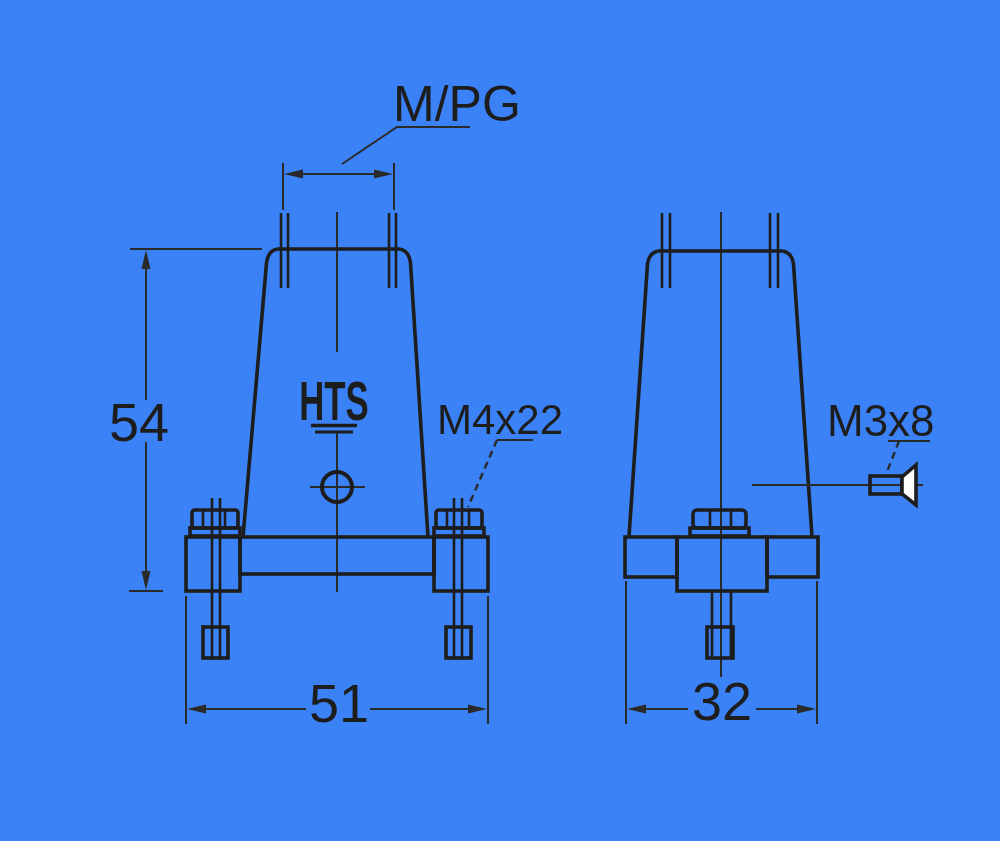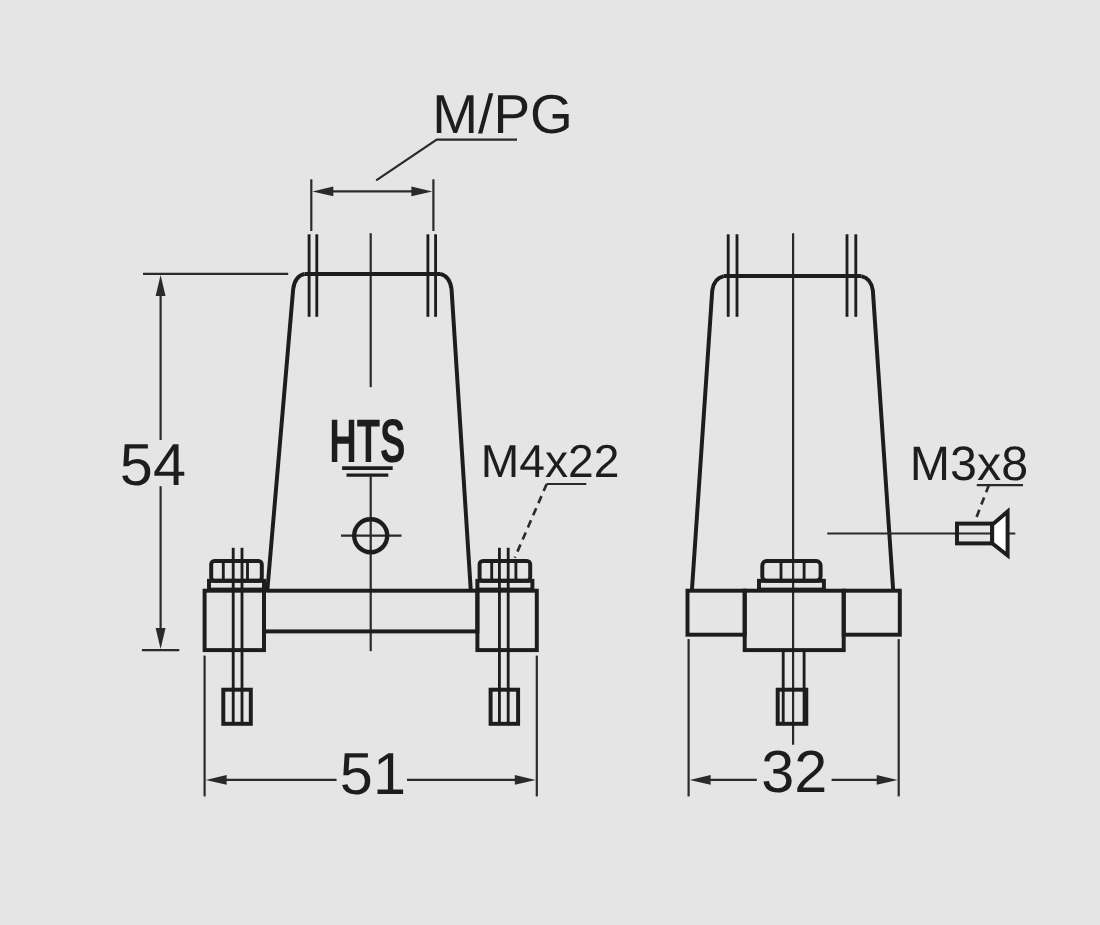--- a/index.html
+++ b/index.html
@@ -1,16 +1,16 @@
 <!DOCTYPE html>
 <html><head>
 <meta charset="utf-8">
 <style>
   html,body{margin:0;padding:0;background:#ffffff;}
-  #stage{position:relative;width:1000px;height:841px;background:#e5e5e5;overflow:hidden;}
+  #stage{position:relative;width:1000px;height:841px;background:#3b82f6;overflow:hidden;}
   svg{position:absolute;left:0;top:0;}
   .obj{stroke:#1d1d1d;stroke-width:3.6;fill:none;stroke-linecap:butt;stroke-linejoin:miter;}
   .thin{stroke:#1d1d1d;stroke-width:2.6;fill:none;}
   .dim{stroke:#2a2a2a;stroke-width:2;fill:none;}
   .dashlead{stroke:#2a2a2a;stroke-width:2.4;fill:none;stroke-dasharray:7 5;}
   .ah{fill:#2a2a2a;stroke:none;}
   .whitefill{fill:#ffffff;}
   text{fill:#1d1d1d;font-family:"Liberation Sans", sans-serif;}
   .dimtxt{font-size:54px;}
   .lbltxt{font-size:44px;}

